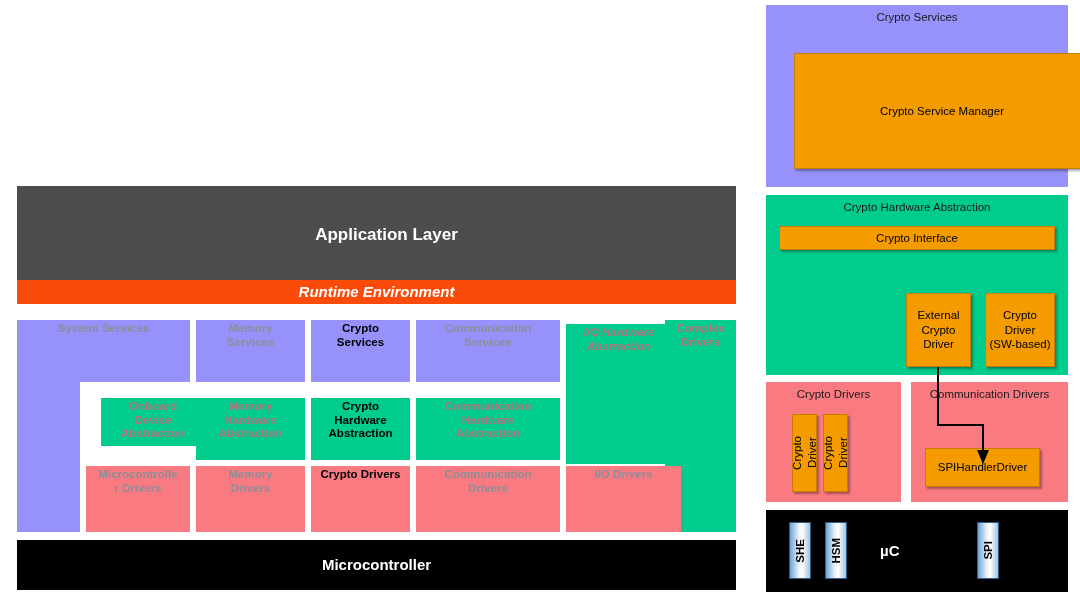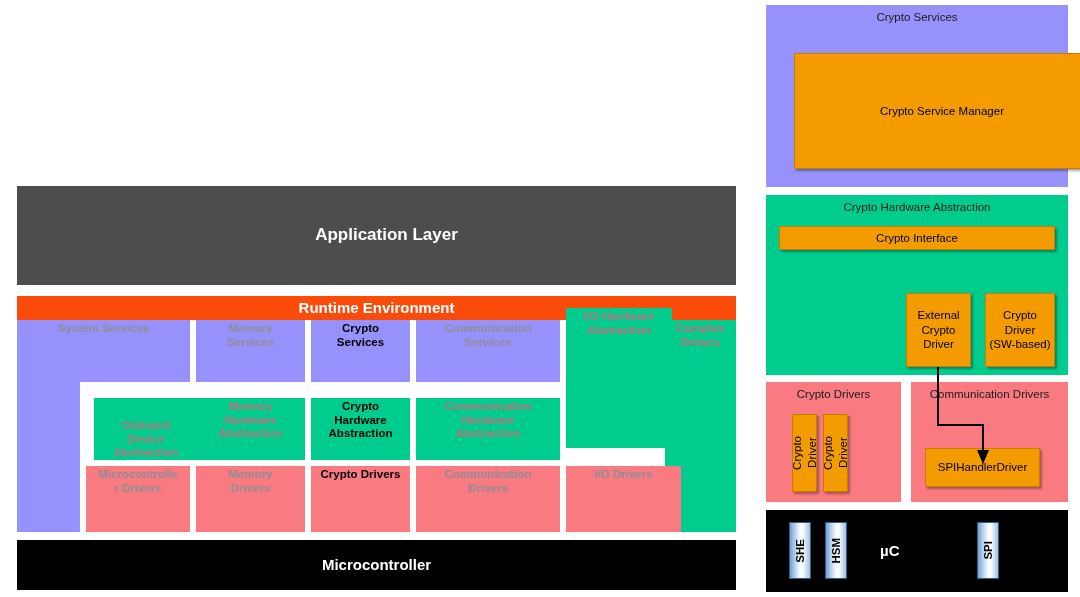--- a/index.html
+++ b/index.html
@@ -66,21 +66,21 @@
 </style>
 </head>
 <body>
 
 <div>
 
   <div class="blk bar-app" style="left:17px;top:186px;width:719px;height:99px;padding-left:20px;">
     <span>Application Layer</span>
   </div>
 
-  <div class="blk bar-rte" style="left:17px;top:296px;width:719px;height:24px;">
+  <div class="blk bar-rte" style="left:17px;top:280px;width:719px;height:24px;font-style:italic;">
     <span>Runtime Environment</span>
   </div>
 
   <div class="blk cell f-purple" style="left:17px;top:320px;width:173px;height:62px;">
     <span class="t-dim">System Services</span>
   </div>
 
   <div class="abs f-purple" style="left:17px;top:382px;width:63px;height:150px;"></div>
 
   <div class="blk cell f-purple" style="left:196px;top:320px;width:109px;height:62px;">
@@ -88,29 +88,29 @@
   </div>
 
   <div class="blk cell f-purple" style="left:311px;top:320px;width:99px;height:62px;">
     <span class="t-on">Crypto<br>Services</span>
   </div>
 
   <div class="blk cell f-purple" style="left:416px;top:320px;width:144px;height:62px;">
     <span class="t-dim">Communication<br>Services</span>
   </div>
 
-  <div class="blk cell f-green" style="left:566px;top:308px;width:106px;height:140px;">
+  <div class="blk cell f-green" style="left:566px;top:324px;width:106px;height:140px;font-style:italic;">
     <span class="t-dim-red">I/O Hardware<br>Abstraction</span>
   </div>
 
   <div class="blk cell f-green" style="left:665px;top:320px;width:71px;height:212px;">
     <span class="t-dim-red">Complex<br>Drivers</span>
   </div>
 
-  <div class="blk cell f-green" style="left:94px;top:398px;width:104px;height:62px;align-items:flex-end;">
+  <div class="blk cell f-green" style="left:101px;top:398px;width:104px;height:48px;">
     <span class="t-dim-red">Onboard<br>Device<br>Abstraction</span>
   </div>
 
   <div class="blk cell f-green" style="left:196px;top:398px;width:109px;height:62px;">
     <span class="t-dim-red">Memory<br>Hardware<br>Abstraction</span>
   </div>
 
   <div class="blk cell f-green" style="left:311px;top:398px;width:99px;height:62px;">
     <span class="t-on">Crypto<br>Hardware<br>Abstraction</span>
   </div>

